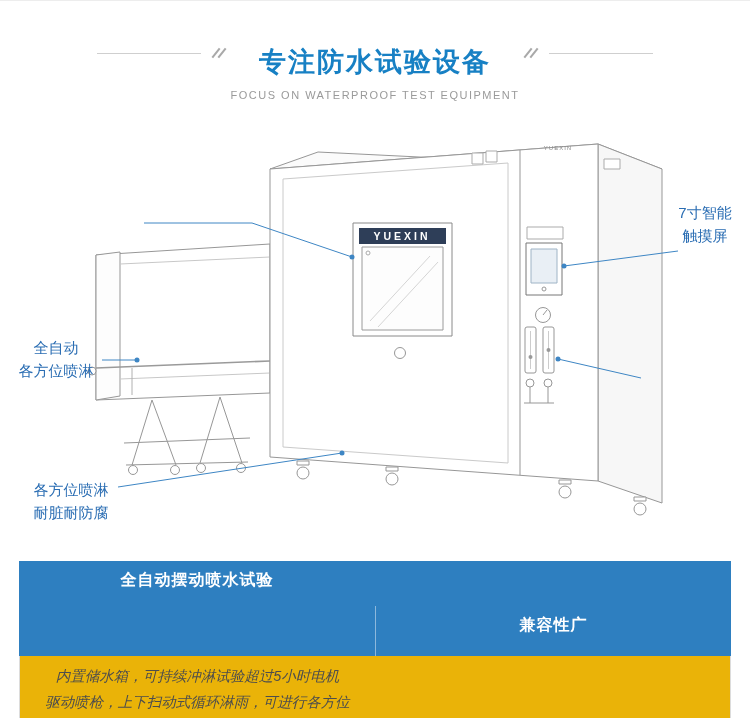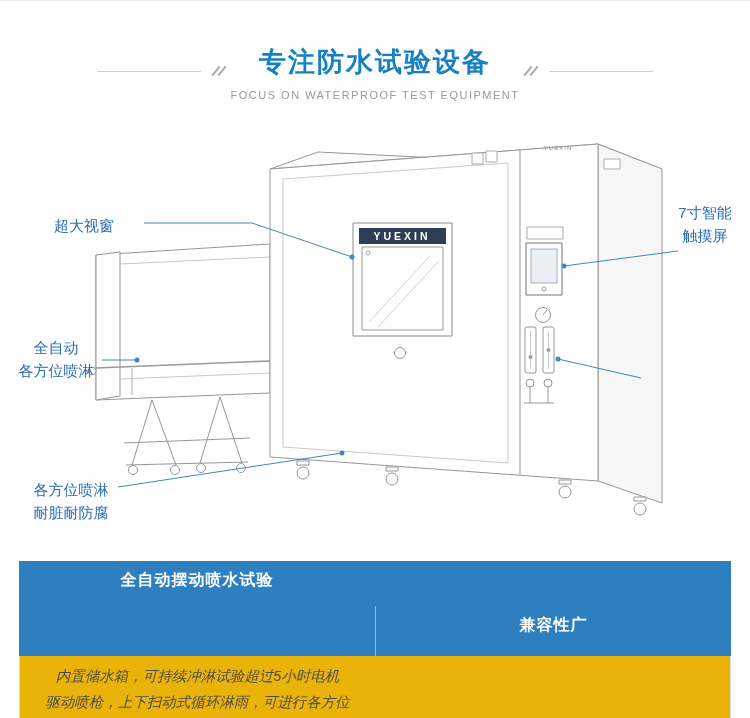--- a/index.html
+++ b/index.html
@@ -8,21 +8,21 @@
     width:750px;height:718px;
     margin:0 auto;
     background:#ffffff;
     overflow:hidden;
     border-top:1px solid #ededed;
     font-family:"Liberation Sans", sans-serif;
   }
   
   .header{height:130px;}
   .title-row{
-    display:flex;align-items:flex-end;justify-content:center;
+    display:flex;align-items:flex-start;justify-content:center;
     gap:34px;padding-top:46px;
   }
   .page-title{
     margin:0;font-size:27px;font-weight:bold;color:#1780c4;
     letter-spacing:2px;line-height:30px;
   }
   .deco{display:flex;align-items:center;gap:12px;}
   .deco .line{width:104px;height:1px;background:#cfcfcf;}
   .deco .tick{position:relative;width:12px;height:12px;}
   .deco .tick::before,.deco .tick::after{
@@ -190,21 +190,20 @@
         <circle cx="564" cy="135" r="2.5" fill="#3e86c4" stroke="none"></circle>
         <line x1="102" y1="229" x2="137" y2="229"></line>
         <circle cx="137" cy="229" r="2.5" fill="#3e86c4" stroke="none"></circle>
         <line x1="641" y1="247" x2="558" y2="228"></line>
         <circle cx="558" cy="228" r="2.5" fill="#3e86c4" stroke="none"></circle>
         <line x1="118" y1="356" x2="342" y2="322"></line>
         <circle cx="342" cy="322" r="2.5" fill="#3e86c4" stroke="none"></circle>
       </g>
     </svg>
 
-    <div class="callout co-window">超大视窗</div>
     <div class="callout co-touch">7寸智能
 触摸屏</div>
     <div class="callout co-spray">全自动
 各方位喷淋</div>
     <div class="callout co-steel">各方位喷淋
 耐脏耐防腐</div>
   </div>
 
   <div class="spec-table">
     <div class="spec-header">

